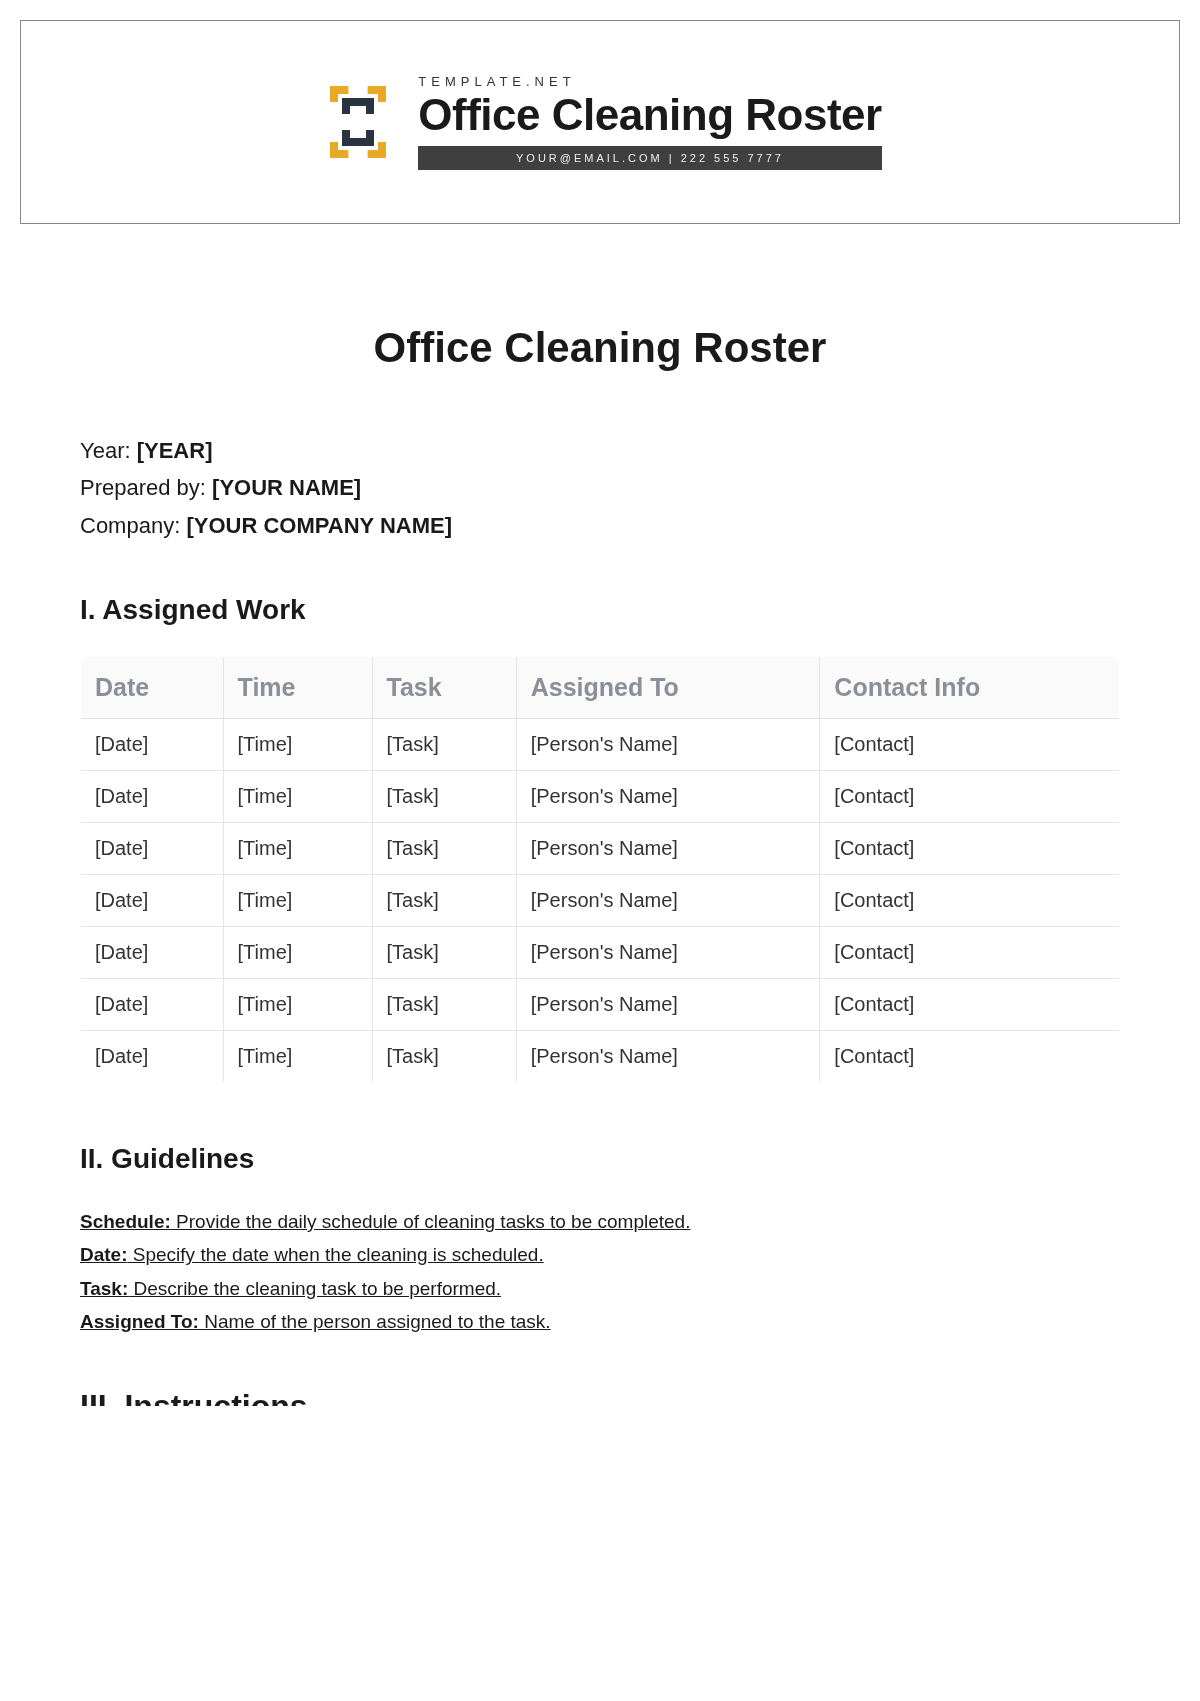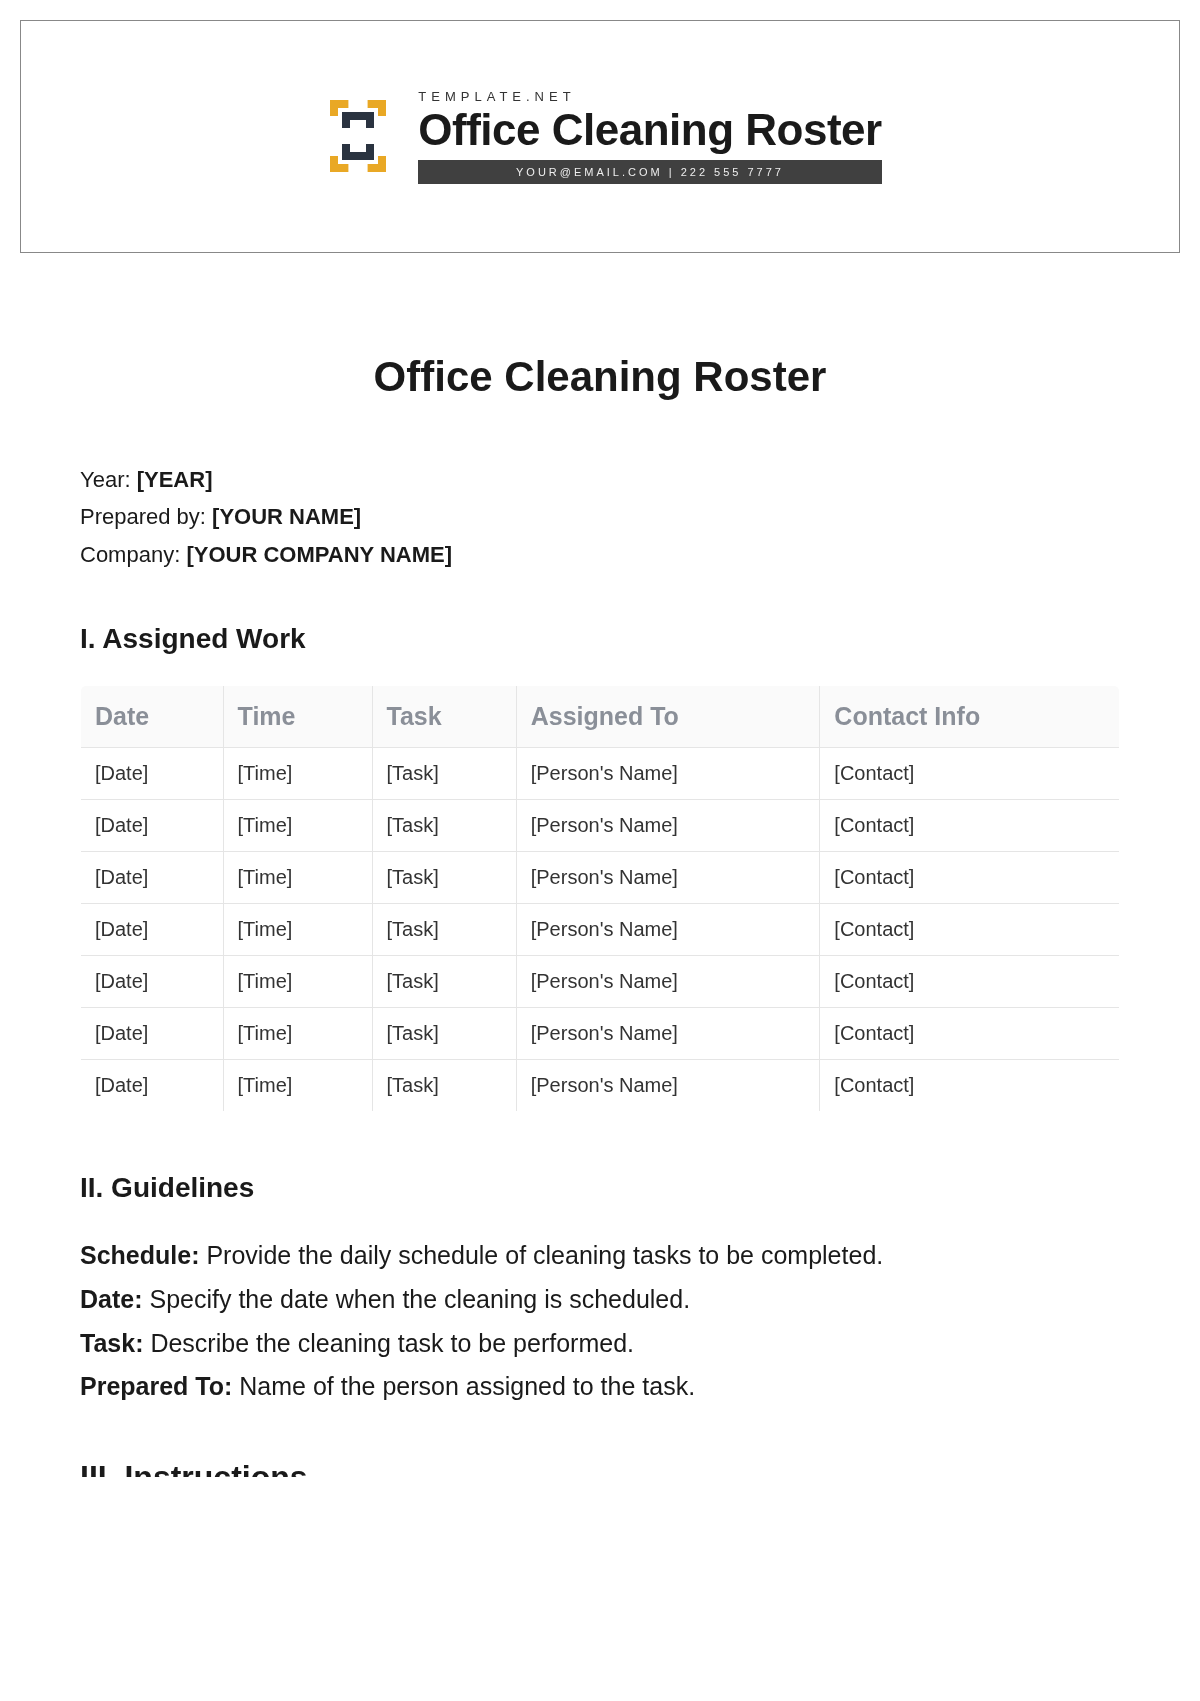--- a/index.html
+++ b/index.html
@@ -1,20 +1,20 @@
 <!DOCTYPE html>
 <html><head>
 <meta charset="utf-8">
 <style>
 * { margin:0; padding:0; box-sizing:border-box; }
 body { font-family: Arial, Helvetica, sans-serif; background:#fff; color:#1a1a1a; width:1200px; }
 .banner {
   margin:20px 20px 0 20px;
   border:1px solid #888;
-  height:233px;
+  height:204px;
   display:flex;
   align-items:center;
   justify-content:center;
   background:#fff;
 }
 .banner-inner { display:flex; align-items:center; gap:20px; }
 .logo-icon { width:80px; height:80px; position:relative; }
 .logo-icon svg { width:100%; height:100%; }
 .banner-text { display:flex; flex-direction:column; }
 .banner-overline { font-size:13px; letter-spacing:5px; color:#333; margin-bottom:2px; font-weight:500; }
@@ -22,21 +22,21 @@
 .banner-bar { background:#404040; color:#eee; font-size:11px; letter-spacing:3px; padding:6px 32px; margin-top:6px; text-align:center; }
 .content { padding:100px 80px 40px 80px; }
 .doc-title { font-size:42px; font-weight:800; text-align:center; margin-bottom:60px; }
 .meta { font-size:22px; line-height:1.7; margin-bottom:50px; }
 .meta .bold { font-weight:700; }
 h2.sec { font-size:28px; font-weight:700; margin-bottom:30px; }
 h3.sub { font-size:24px; font-weight:800; margin-bottom:20px; }
 table.roster { width:100%; border-collapse:collapse; border:1px solid #ddd; border-radius:6px; overflow:hidden; margin-bottom:60px; }
 table.roster th { background:#fafafa; color:#8a8f98; font-weight:700; font-size:25px; padding:16px 14px; text-align:left; border:1px solid #e5e5e5; }
 table.roster td { font-size:20px; padding:14px 14px; border:1px solid #e5e5e5; color:#333; }
-.guidelines { font-size:25px; line-height:1.75; }
+.guidelines { font-size:19px; line-height:1.75;text-decoration:underline; }
 .guidelines .g-label { font-weight:800; }
 .cutoff { font-size:32px; font-weight:800; margin-top:50px; color:#1a1a1a; overflow:hidden; height:18px; }
 </style>
 </head>
 <body>
 
 <div class="banner">
   <div class="banner-inner">
     <div class="logo-icon">
       <svg viewBox="0 0 100 100">
@@ -126,17 +126,17 @@
           <td>[Contact]</td>
         </tr>
       </tbody>
   </table>
 
   <h2 class="sec">II. Guidelines</h2>
   <div class="guidelines" id="guidelines-container">
       <div><span class="g-label">Schedule:</span><span> Provide the daily schedule of cleaning tasks to be completed.</span></div>
       <div><span class="g-label">Date:</span><span> Specify the date when the cleaning is scheduled.</span></div>
       <div><span class="g-label">Task:</span><span> Describe the cleaning task to be performed.</span></div>
-      <div><span class="g-label">Prepared To:</span><span> Name of the person assigned to the task.</span></div>
+      <div><span class="g-label">Assigned To:</span><span> Name of the person assigned to the task.</span></div>
     </div>
 
   <div class="cutoff">III. Instructions</div>
 </div>
 
 </body></html>

